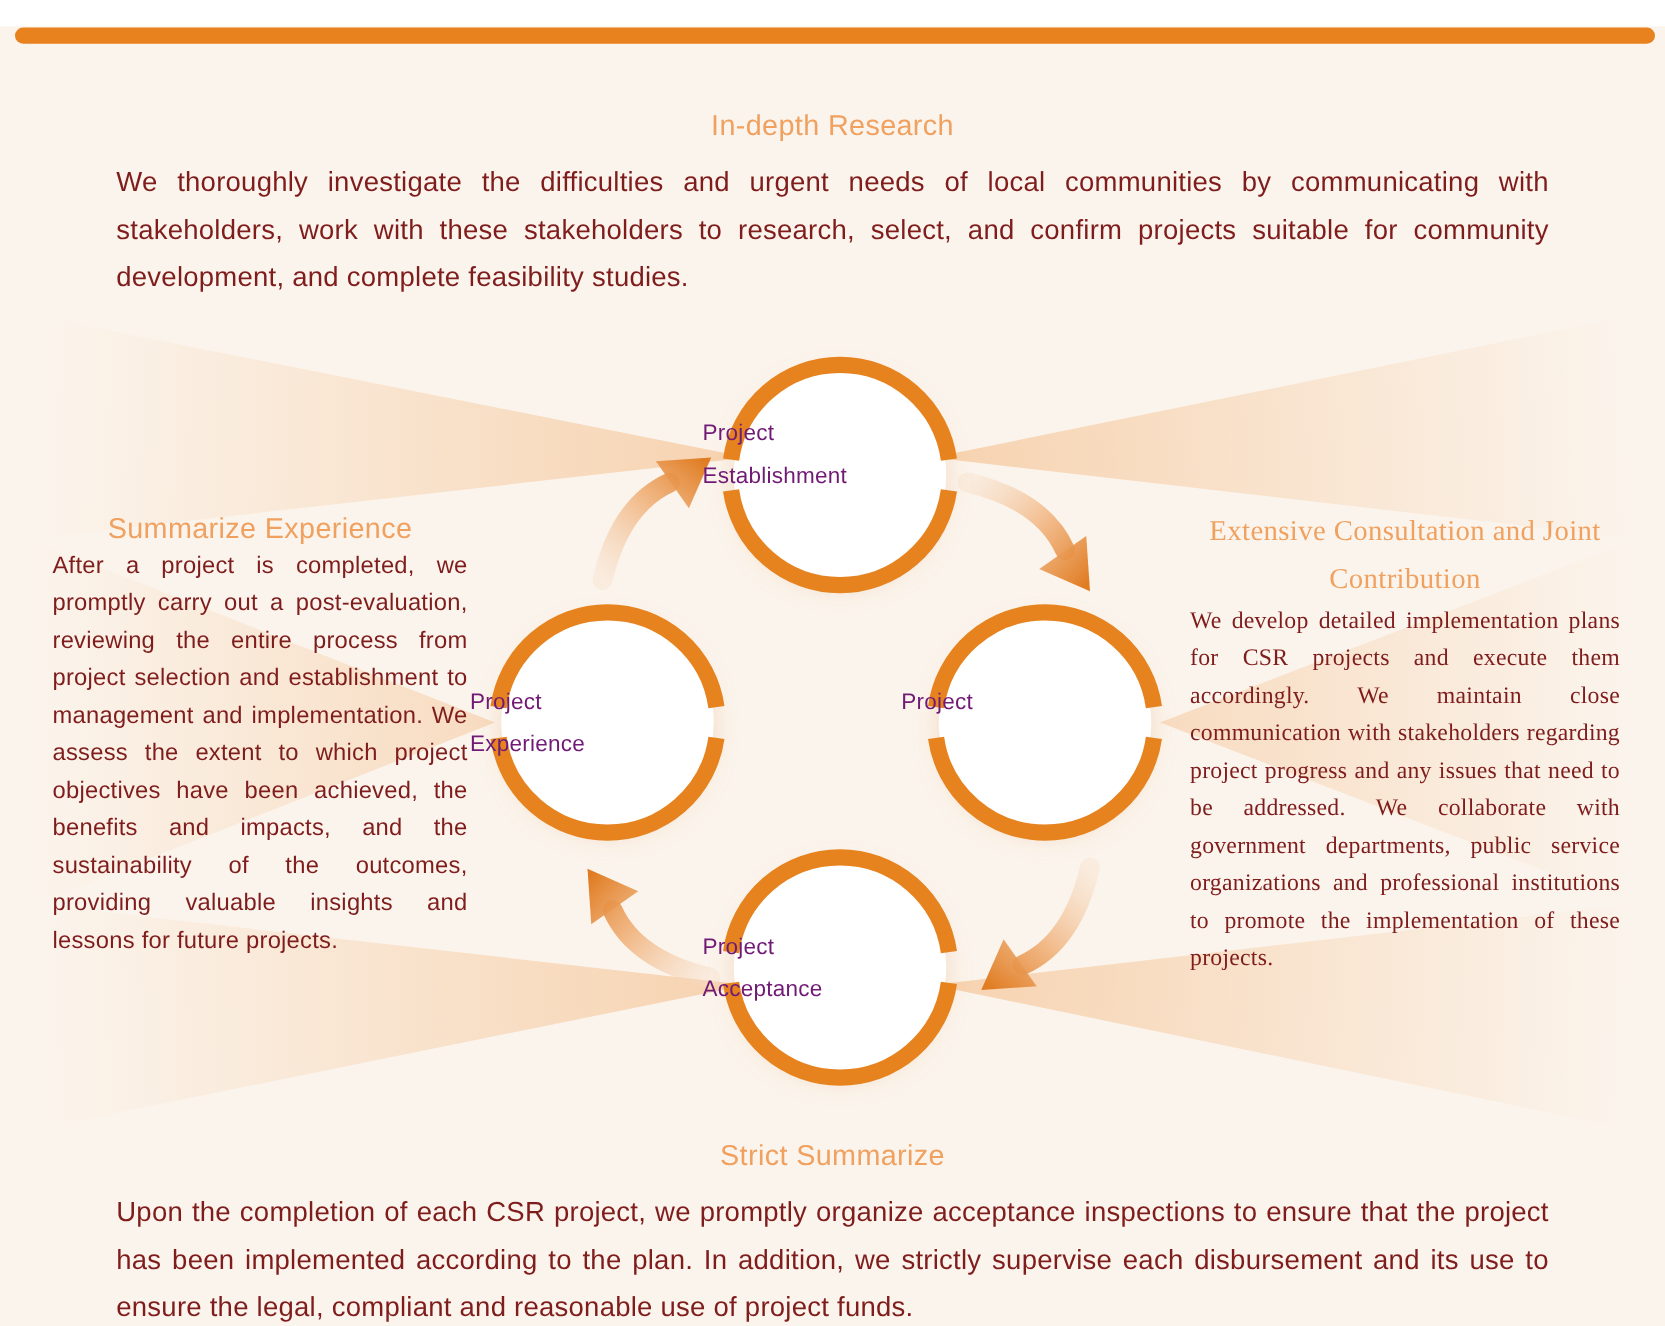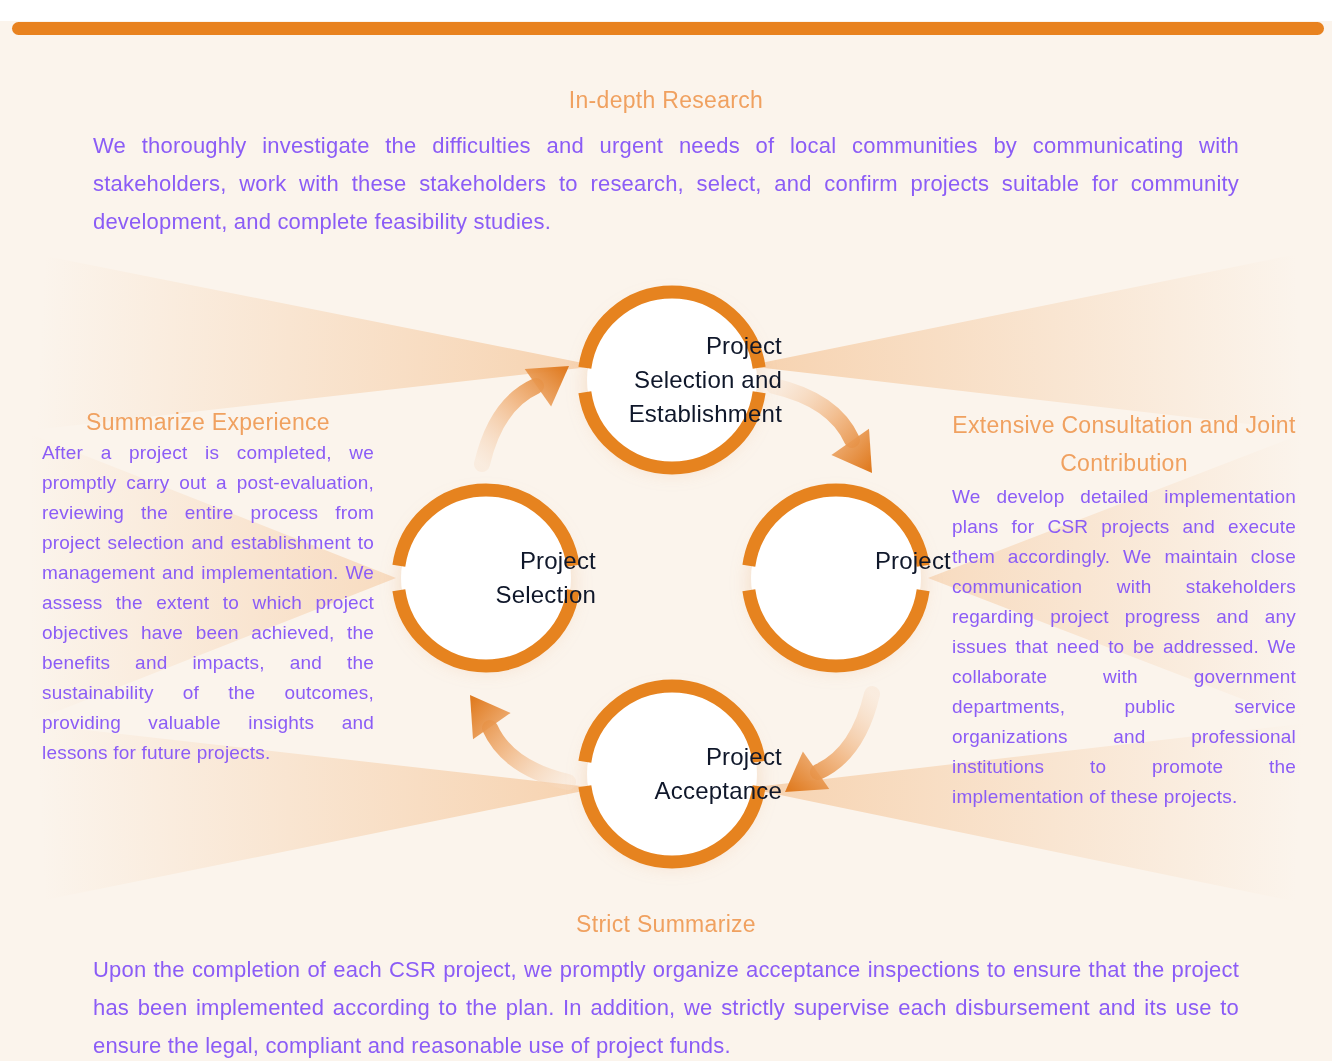--- a/index.html
+++ b/index.html
@@ -25,37 +25,37 @@
     margin:0;
     color:#F0A160;
     font-size:23px;
     font-weight:normal;
     text-align:center;
     line-height:32px;
     letter-spacing:0.3px;
   }
   .body{
     margin:0;
-    color:#8b5cf6;
+    color:#7f1d1d;
     text-align:justify;
     text-align-last:left;
     letter-spacing:0.2px;
   }
   .body.lg{font-size:22px;line-height:38px;margin-top:11px;}
   .body.sm{font-size:19px;line-height:30px;}
   .sec-top{left:93px;top:84px;width:1146px;}
   .sec-left{left:42px;top:406px;width:332px;}
-  .sec-right{left:952px;top:406px;width:344px;}
+  .sec-right{left:952px;top:406px;width:344px;font-family:Liberation Serif, serif;}
   .sec-right .heading{line-height:38px;}
   .sec-bottom{left:93px;top:908px;width:1146px;}
   .node-label{
     position:absolute;z-index:3;
-    color:#0f172a;
-    font-size:24px;line-height:34px;
-    text-align:right;
+    color:#701a75;
+    font-size:18px;line-height:34px;
+    text-align:left;
     letter-spacing:0.2px;
   }
   .node-top{left:562px;top:329px;width:220px;}
   .node-right{left:721px;top:544px;width:230px;}
   .node-left{left:376px;top:544px;width:220px;}
   .node-bottom{left:562px;top:740px;width:220px;}
   .circle-fill{filter:drop-shadow(0 5px 10px rgba(225,150,85,0.28));}
 </style>
 </head>
 <body>
@@ -145,33 +145,32 @@
       <g>
         <circle class="circle-fill" cx="486" cy="578" r="85" fill="#ffffff"></circle>
         <path d="M 573.15 565.75 A 88 88 0 0 0 398.85 565.75" fill="none" stroke="#E6831F" stroke-width="13"></path>
         <path d="M 573.15 590.25 A 88 88 0 0 1 398.85 590.25" fill="none" stroke="#E6831F" stroke-width="13"></path>
       </g>
     </g>
   </svg>
 
   <div class="node-label node-top">
     <div>Project</div>
-    <div>Selection and</div>
     <div>Establishment</div>
   </div>
   <div class="node-label node-right">
     <div>Project</div>
   </div>
   <div class="node-label node-bottom">
     <div>Project</div>
     <div>Acceptance</div>
   </div>
   <div class="node-label node-left">
     <div>Project</div>
-    <div>Selection</div>
+    <div>Experience</div>
   </div>
 
   <section class="sec sec-top">
     <h2 class="heading">In-depth Research</h2>
     <p class="body lg">We thoroughly investigate the difficulties and urgent needs of local communities by communicating with stakeholders, work with these stakeholders to research, select, and confirm projects suitable for community development, and complete feasibility studies.</p>
   </section>
 
   <section class="sec sec-left">
     <h2 class="heading">Summarize Experience</h2>
     <p class="body sm">After a project is completed, we promptly carry out a post-evaluation, reviewing the entire process from project selection and establishment to management and implementation. We assess the extent to which project objectives have been achieved, the benefits and impacts, and the sustainability of the outcomes, providing valuable insights and lessons for future projects.</p>

